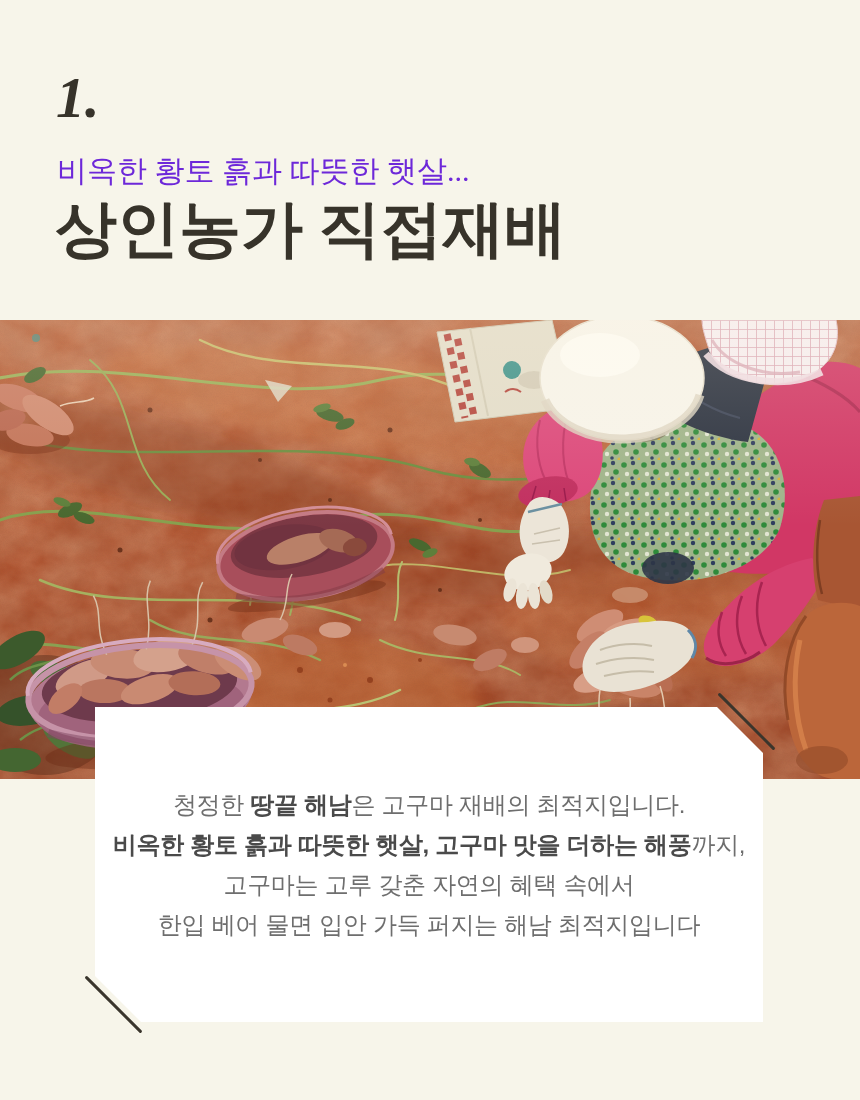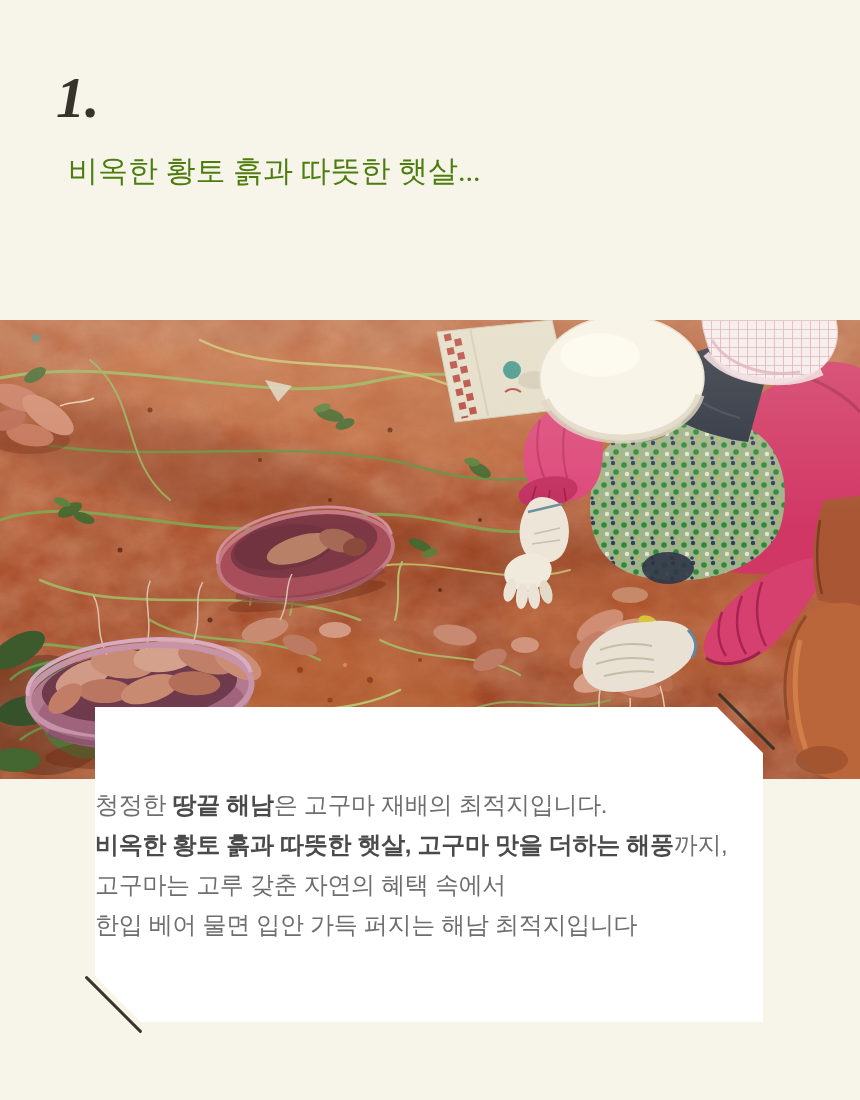--- a/index.html
+++ b/index.html
@@ -1,42 +1,43 @@
 <!DOCTYPE html>
 <html><head>
 <meta charset="utf-8">
 <style>
   html,body{margin:0;padding:0;background:#f7f5ea;}
   .page{position:relative;width:860px;height:1100px;background:#f7f5ea;overflow:hidden;
         font-family:"Liberation Sans","DejaVu Sans",sans-serif;}
   .header{position:absolute;left:0;top:0;width:860px;height:320px;z-index:2;}
   .num{position:absolute;left:56px;top:66px;font-family:"Liberation Serif","DejaVu Serif",serif;
        font-style:italic;font-weight:700;font-size:58px;line-height:1.1;color:#37332a;}
-  .subtitle{position:absolute;left:68px;top:153px;font-family:"Liberation Serif","DejaVu Serif",serif;
-       font-size:30px;line-height:1.2;color:#4d7c0f;}
+  .subtitle{position:absolute;left:57px;top:153px;font-family:"Liberation Serif","DejaVu Serif",serif;
+       font-size:30px;line-height:1.2;color:#6d28d9;}
   .title{position:absolute;left:55px;top:194px;margin:0;font-family:"Liberation Serif","DejaVu Serif",serif;
        font-size:62px;font-weight:600;line-height:1.15;color:#37332a;letter-spacing:0;}
   .photo{position:absolute;left:0;top:320px;width:860px;height:459px;z-index:1;}
   .card{position:absolute;left:95px;top:707px;width:668px;height:315px;background:#ffffff;z-index:5;
         clip-path:polygon(0 0,622px 0,100% 46px,100% 100%,46px 100%,0 269px);
-        display:flex;flex-direction:column;justify-content:center;}
+        display:flex;flex-direction:column;justify-content:center;text-align:center;}
   .card p{margin:0;font-size:24px;line-height:40px;color:#6e6e6e;letter-spacing:-0.3px;}
   .card b{color:#4a4a4a;font-weight:700;}
   .accent{position:absolute;width:79px;height:3px;background:#3a352c;border-radius:2px;z-index:6;}
   .accent.tr{left:707px;top:720px;transform:rotate(45deg);}
   .accent.bl{left:74px;top:1003px;transform:rotate(45deg);}
 </style>
 </head>
 <body>
 
 <div class="page">
 
   <div class="header">
     <div class="num">1.</div>
     <div class="subtitle">비옥한 황토 흙과 따뜻한 햇살...</div>
+    <h1 class="title">상인농가 직접재배</h1>
   </div>
 
   <svg class="photo" viewBox="0 0 860 459" preserveAspectRatio="none">
     <defs>
       <linearGradient id="soilG" x1="0" y1="0" x2="0.15" y2="1">
         <stop offset="0" stop-color="#b5582f"></stop>
         <stop offset="0.5" stop-color="#aa4d2a"></stop>
         <stop offset="1" stop-color="#9c4526"></stop>
       </linearGradient>
       <linearGradient id="lightG" x1="0" y1="0" x2="0" y2="1">

